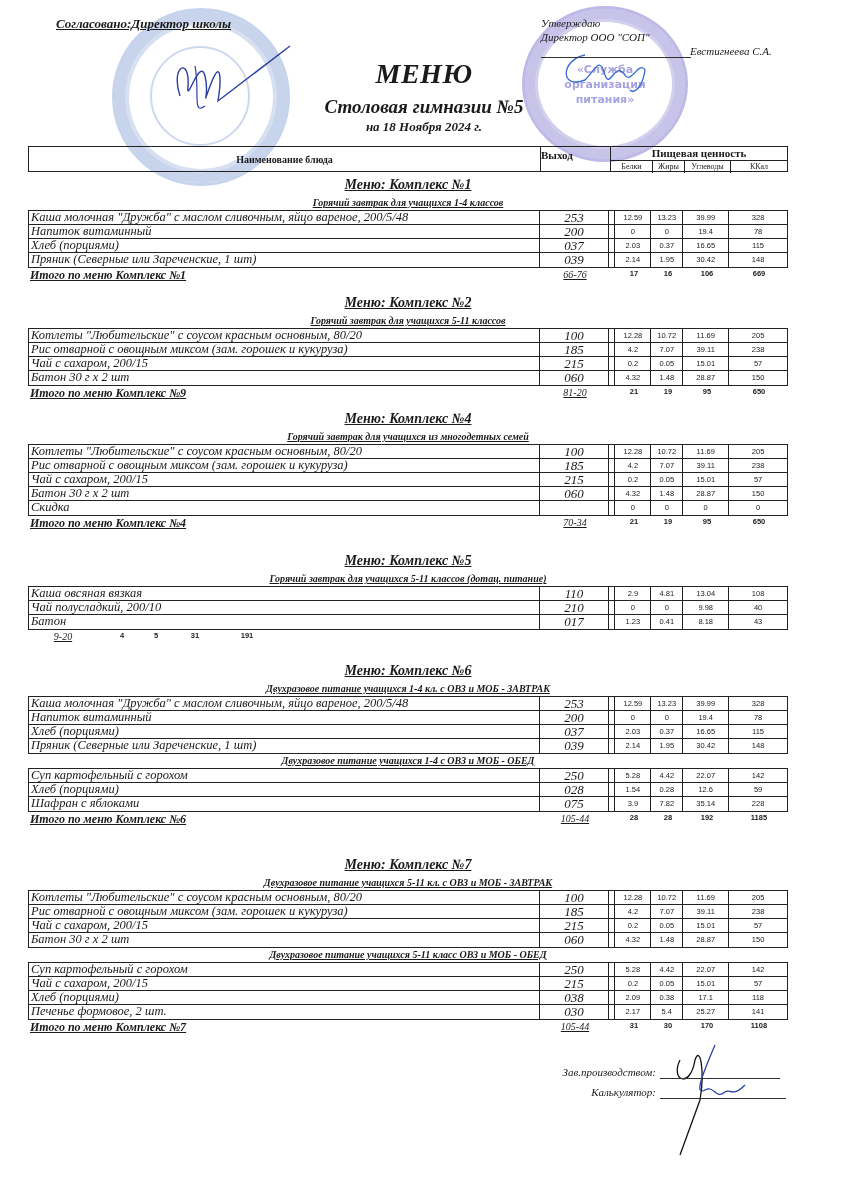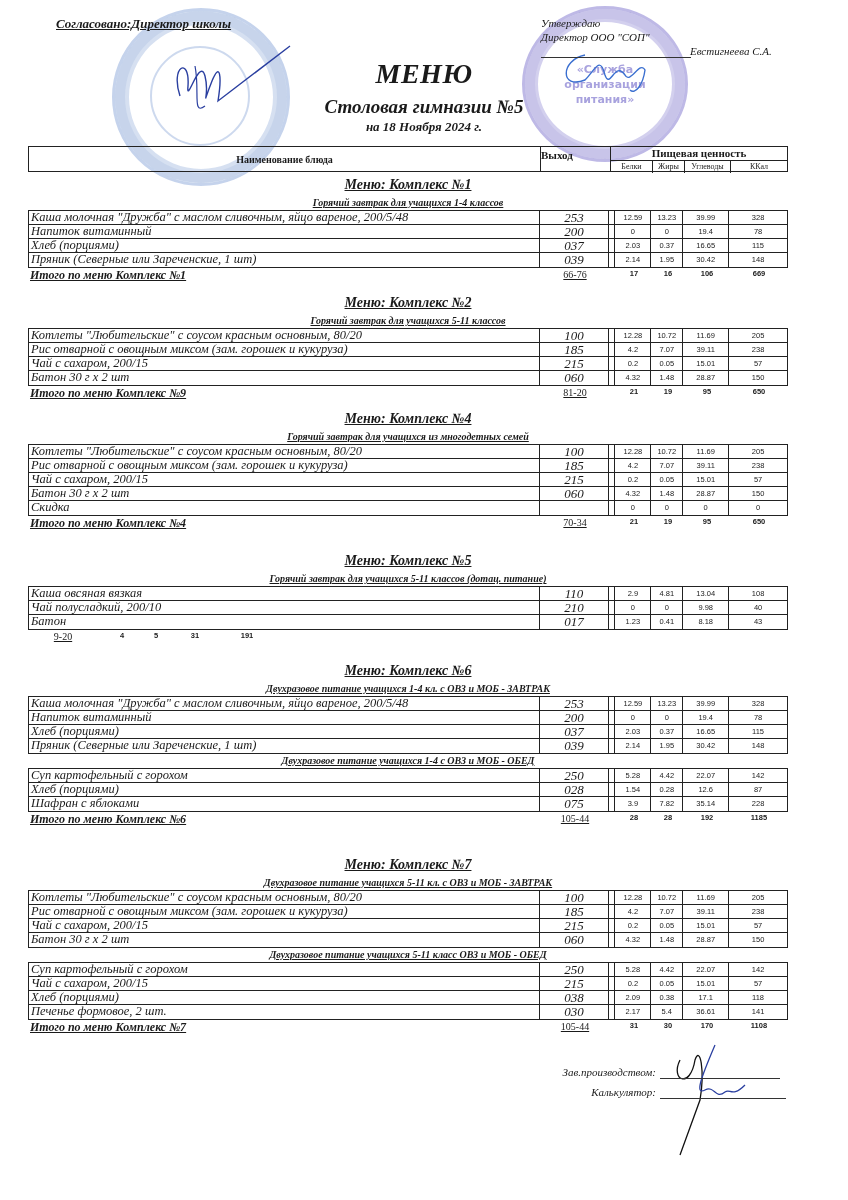--- a/index.html
+++ b/index.html
@@ -36,21 +36,21 @@
   .row { display: flex; height: 14px; border-bottom: 1px solid #222; box-sizing: border-box; }
   .row:last-child { border-bottom: none; }
   .r-name { width: 512px; border-right: 1px solid #222; box-sizing: border-box; font-size: 12.5px; font-style: italic; line-height: 13px; padding-left: 2px; white-space: nowrap; overflow: hidden; }
   .r-yield { width: 70px; border-right: 1.5px solid #222; box-sizing: border-box; font-size: 13px; font-style: italic; text-align: center; line-height: 13px; }
   .r-gap { width: 6px; border-right: 1px solid #222; box-sizing: border-box; }
   .r-n { font-family: "Liberation Sans", sans-serif; font-size: 7.5px; text-align: center; line-height: 13px; border-right: 1px solid #222; box-sizing: border-box; }
   .r-n:last-child { border-right: none; }
   .n1 { width: 36px; } .n2 { width: 32px; } .n3 { width: 46px; } .n4 { width: 58px; }
   .total { display: flex; height: 14px; }
   .t-name { width: 512px; font-size: 12px; font-style: italic; font-weight: bold; text-decoration: underline; line-height: 14px; padding-left: 2px; box-sizing: border-box; }
-  .t-yield { width: 70px; font-size: 10px; text-decoration: underline; text-align: center; line-height: 14px; }
+  .t-yield { width: 70px; font-size: 10px; font-style: italic; text-decoration: underline; text-align: center; line-height: 14px; }
   .t-gap { width: 6px; }
   .t-n { font-family: "Liberation Sans", sans-serif; font-size: 7.5px; font-weight: bold; text-align: center; line-height: 12px; }
 
   .footer-label { font-size: 11px; font-style: italic; text-align: right; }
   .footer-line { border-top: 1px solid #333; }
   .sig { position: absolute; }
 </style>
 </head>
 <body>
 
@@ -353,21 +353,21 @@
           <div class="r-n n3">22.07</div>
           <div class="r-n n4">142</div>
         </div>
         <div class="row">
           <div class="r-name">Хлеб (порциями)</div>
           <div class="r-yield">028</div>
           <div class="r-gap"></div>
           <div class="r-n n1">1.54</div>
           <div class="r-n n2">0.28</div>
           <div class="r-n n3">12.6</div>
-          <div class="r-n n4">87</div>
+          <div class="r-n n4">59</div>
         </div>
         <div class="row">
           <div class="r-name">Шафран с яблоками</div>
           <div class="r-yield">075</div>
           <div class="r-gap"></div>
           <div class="r-n n1">3.9</div>
           <div class="r-n n2">7.82</div>
           <div class="r-n n3">35.14</div>
           <div class="r-n n4">228</div>
         </div>
@@ -451,21 +451,21 @@
           <div class="r-n n2">0.38</div>
           <div class="r-n n3">17.1</div>
           <div class="r-n n4">118</div>
         </div>
         <div class="row">
           <div class="r-name">Печенье формовое, 2 шт.</div>
           <div class="r-yield">030</div>
           <div class="r-gap"></div>
           <div class="r-n n1">2.17</div>
           <div class="r-n n2">5.4</div>
-          <div class="r-n n3">36.61</div>
+          <div class="r-n n3">25.27</div>
           <div class="r-n n4">141</div>
         </div>
       </div>
       <div class="total">
         <div class="t-name">Итого по меню Комплекс №7</div>
         <div class="t-yield">105-44</div>
         <div class="t-gap"></div>
         <div class="t-n n1">31</div>
         <div class="t-n n2">30</div>
         <div class="t-n n3">170</div>

